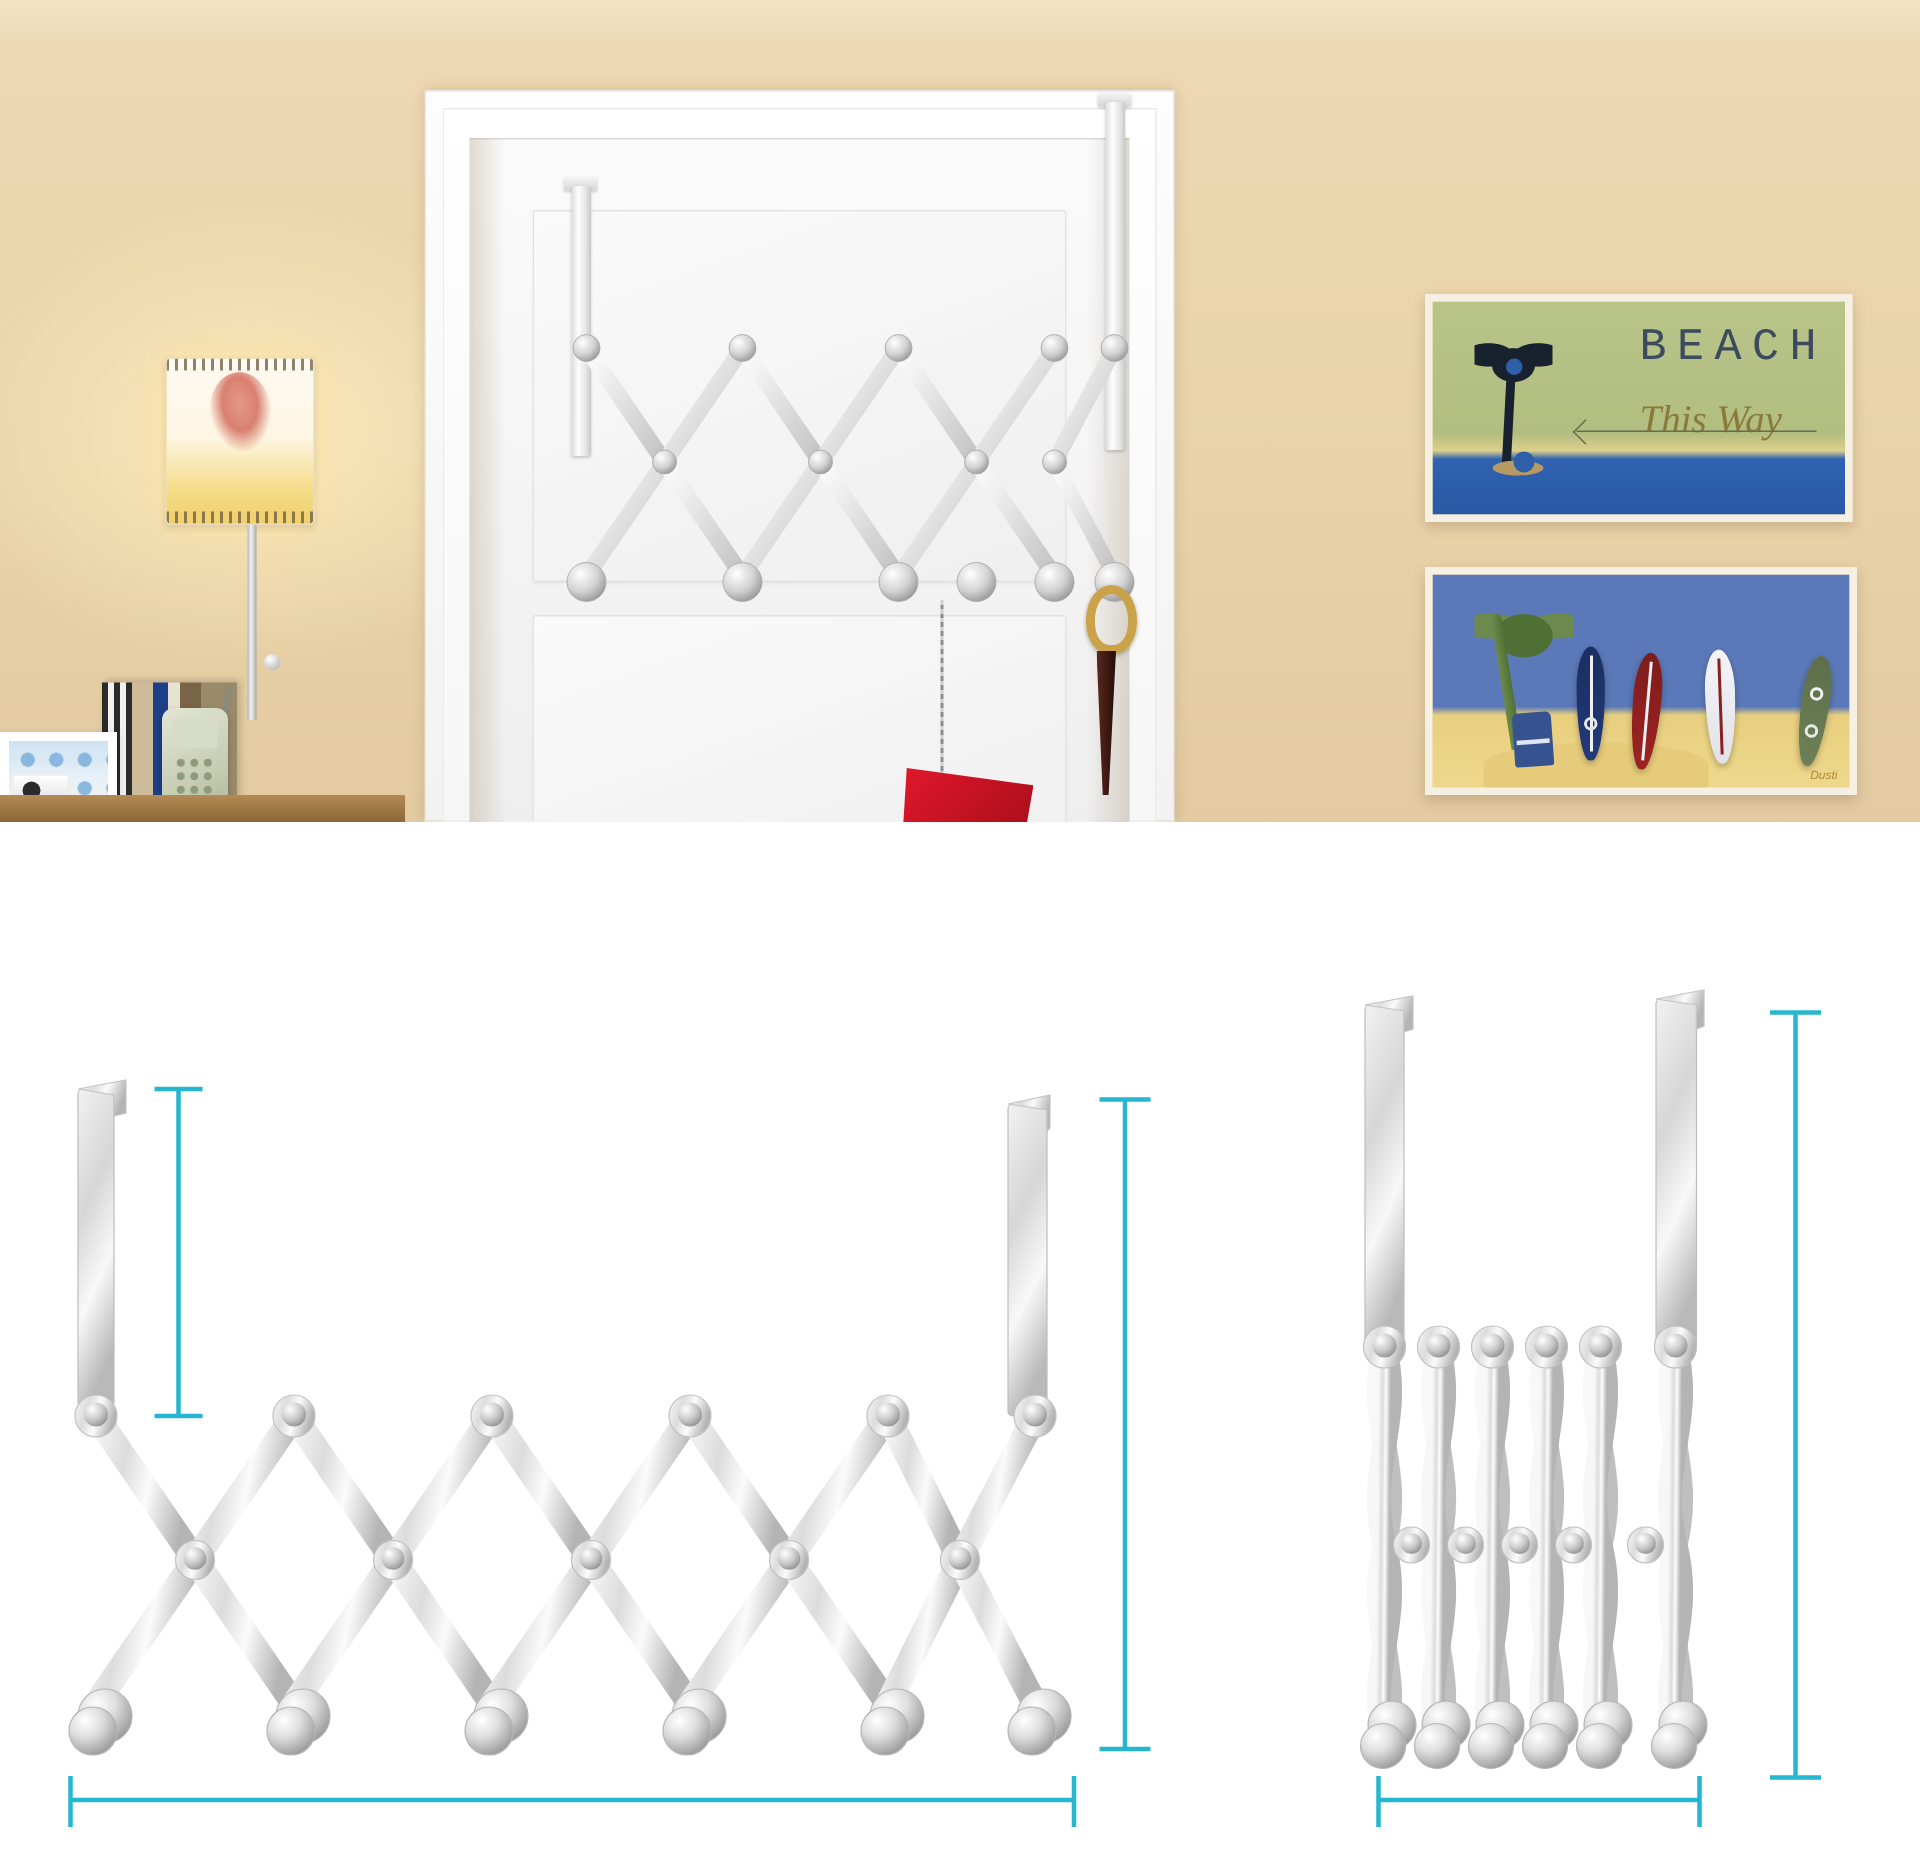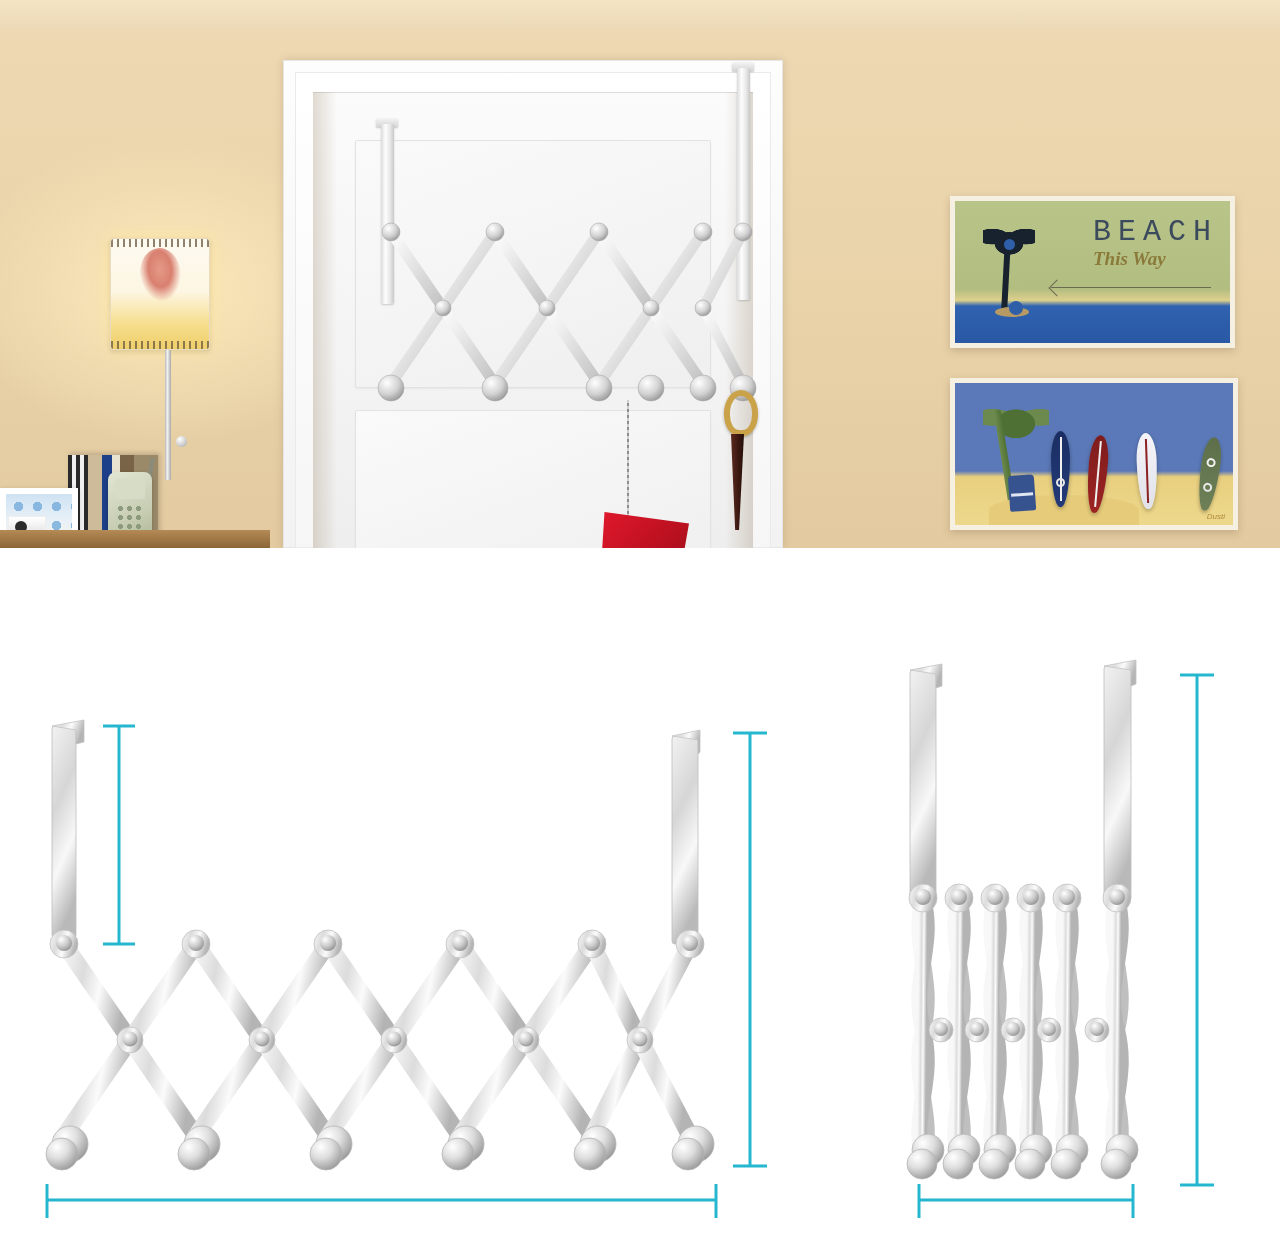--- a/index.html
+++ b/index.html
@@ -120,22 +120,22 @@
   .palm-trunk { position:absolute; left:48px; top:38px; width:6px; height:74px;
     background:#18222e; border-radius:3px; transform:rotate(3deg); }
   .palm-frond { position:absolute; left:28px; top:22px; width:52px; height:34px;
     background:radial-gradient(ellipse at 50% 60%, #18222e 0 38%, transparent 40%),
                radial-gradient(ellipse at 18% 40%, #18222e 0 26%, transparent 28%),
                radial-gradient(ellipse at 82% 40%, #18222e 0 26%, transparent 28%); }
   .palm-coco { position:absolute; left:49px; top:38px; width:11px; height:11px;
     border-radius:50%; background:#2f5fa8; }
   .beach-word { position:absolute; left:110px; top:14px; font-size:30px; letter-spacing:7px;
     color:#3b4a5c; font-family:Liberation Mono, monospace;margin-left:28px; }
-  .thisway-word { position:absolute; left:138px; top:47px; font-size:19px; color:#8a7a3a;
-    font-family:"Liberation Serif", serif; font-style:italic;font-weight:bold; }
+  .thisway-word { position:absolute; left:138px; top:64px; font-size:26px; color:#8a7a3a;
+    font-family:"Liberation Serif", serif; font-style:italic; }
   .beach-arrow { position:absolute; left:96px; top:86px; width:160px; height:1px; background:#6a6a52; }
   .beach-arrow:before { content:""; position:absolute; left:0; top:-5px; width:11px; height:11px;
     border-left:1.5px solid #6a6a52; border-bottom:1.5px solid #6a6a52; transform:rotate(45deg); }
   .sand-blob { position:absolute; left:40px; top:106px; width:34px; height:10px;
     background:#b79a63; border-radius:50%; }
   .ball-blue { position:absolute; left:54px; top:100px; width:14px; height:14px;
     border-radius:50%; background:#2f5fa8; }
 
   #art-surf { position:absolute; left:950px; top:378px; width:288px; height:152px;
     border:5px solid #f6f0e2; box-shadow:0 3px 8px rgba(120,100,70,.3); overflow:hidden;

